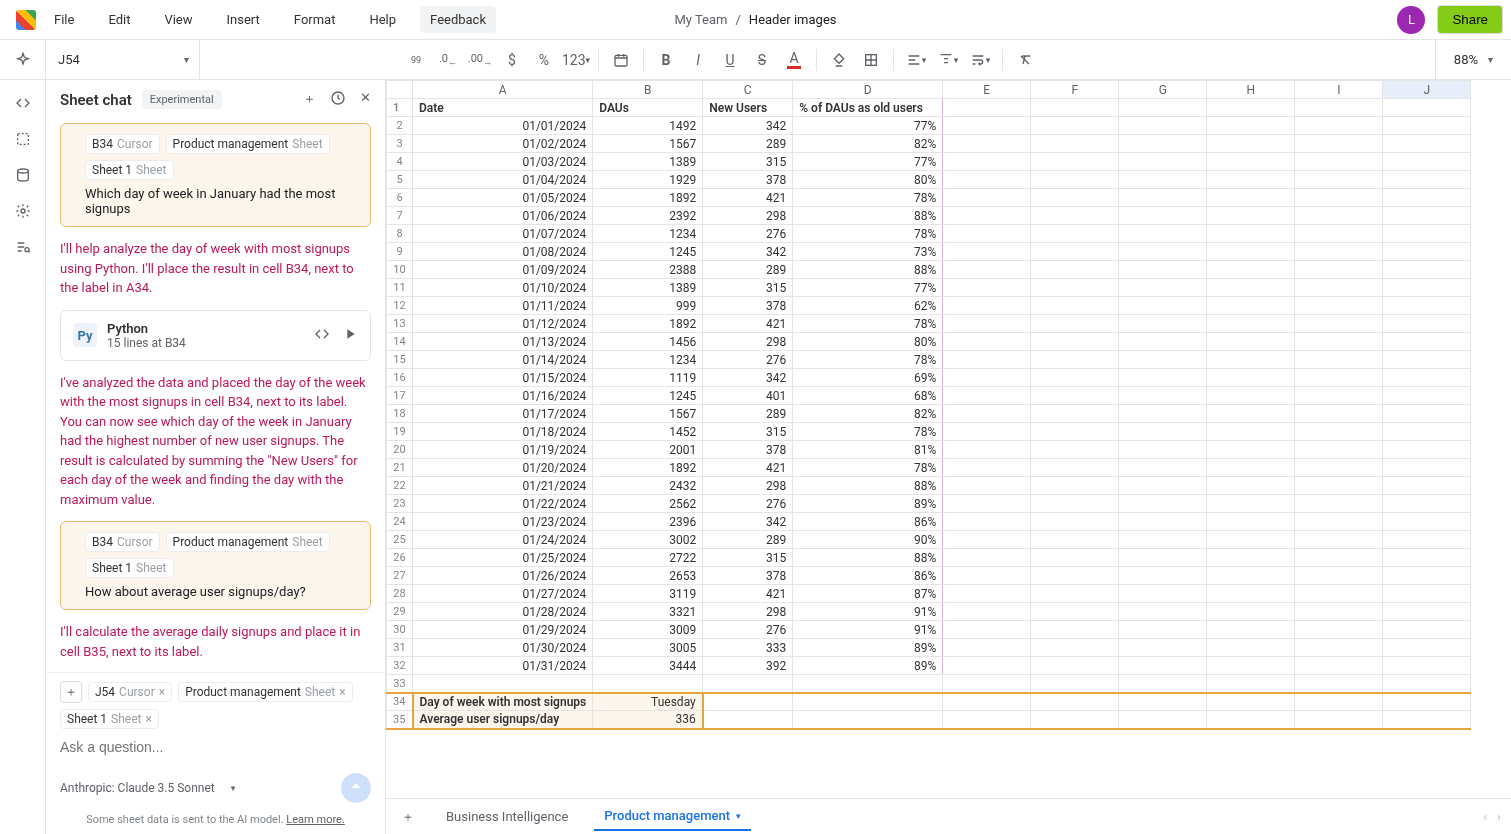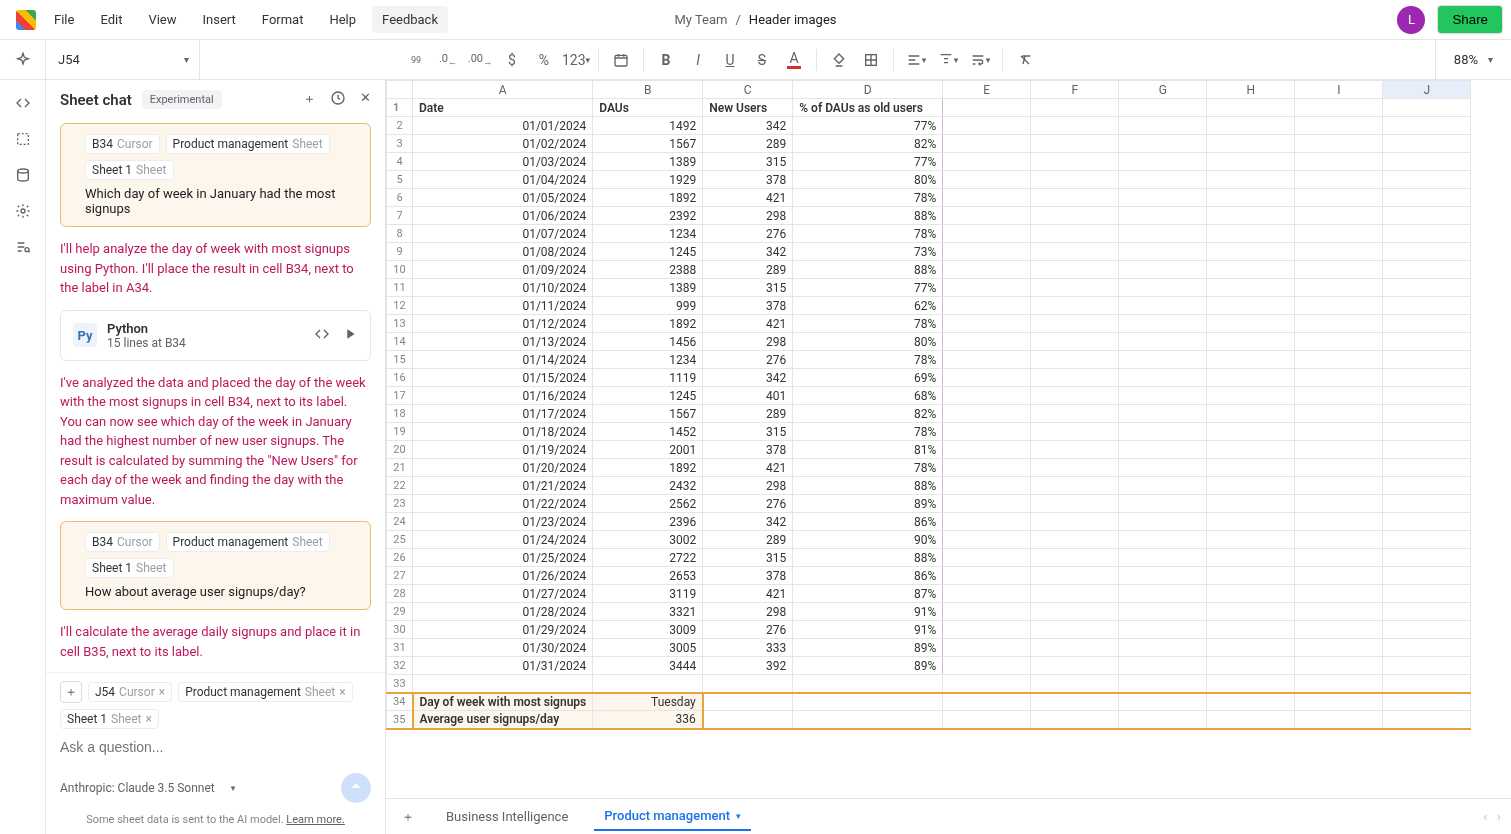--- a/index.html
+++ b/index.html
@@ -3,28 +3,28 @@
 <meta charset="utf-8">
 <style>
 * { box-sizing: border-box; margin: 0; padding: 0; }
 body { font-family: -apple-system, BlinkMacSystemFont, "Segoe UI", Roboto, sans-serif; font-size: 13px; color: #333; background: #fff; overflow: hidden; }
 
 .app { display: flex; flex-direction: column; height: 834px; width: 1511px; }
 
 
 .menubar { display: flex; align-items: center; height: 40px; padding: 0 8px; border-bottom: 1px solid #e5e5e5; }
 .app-icon { width: 20px; height: 20px; margin: 0 8px; background: linear-gradient(45deg,#4285f4 25%,#ea4335 25% 50%,#fbbc05 50% 75%,#34a853 75%); border-radius: 3px; }
-.menu-items { display: flex; gap: 6px; }
+.menu-items { display: flex; gap: 14px; }
 .menu-item { padding: 6px 10px; border-radius: 4px; cursor: pointer; color: #333; }
 .menu-item.feedback { background: #f1f3f4; }
 .breadcrumb { position: absolute; left: 50%; transform: translateX(-50%); display: flex; align-items: center; gap: 8px; color: #5f6368; }
 .breadcrumb .current { color: #202124; }
 .top-right { margin-left: auto; display: flex; align-items: center; gap: 12px; }
 .avatar { width: 28px; height: 28px; border-radius: 50%; background: #9c27b0; color: #fff; display: flex; align-items: center; justify-content: center; font-size: 13px; }
-.share-btn { padding: 6px 14px; border: 1px solid #dadce0; border-radius: 4px; background: #22c55e; cursor: pointer; }
+.share-btn { padding: 6px 14px; border: 1px solid #dadce0; border-radius: 4px; background: #84cc16; cursor: pointer; }
 
 
 .toolbar { display: flex; align-items: center; height: 40px; border-bottom: 1px solid #e5e5e5; }
 .left-rail-icon { width: 18px; height: 18px; color: #5f6368; cursor: pointer; display:flex; align-items:center; justify-content:center; }
 .cell-ref-box { width: 154px; height: 40px; display: flex; align-items: center; padding: 0 12px; border-right: 1px solid #e5e5e5; position: relative; }
 .cell-ref-box .chev { position: absolute; right: 10px; color:#5f6368; font-size:10px; }
 .tool-sep { width: 1px; height: 22px; background: #e5e5e5; margin: 0 6px; }
 .tool-btn { width: 32px; height: 32px; display: flex; align-items: center; justify-content: center; color: #5f6368; cursor: pointer; border-radius: 4px; font-size: 14px; }
 .tool-btn small { font-size: 9px; }
 .zoom-box { margin-left: auto; padding: 0 18px; display: flex; align-items: center; gap: 10px; border-left: 1px solid #e5e5e5; height:100%; }

